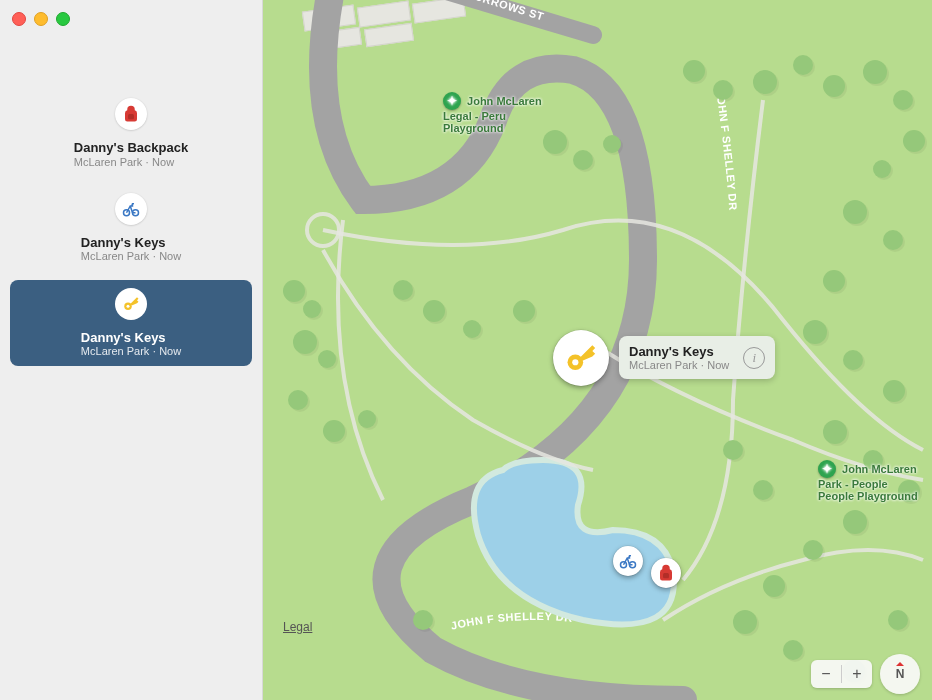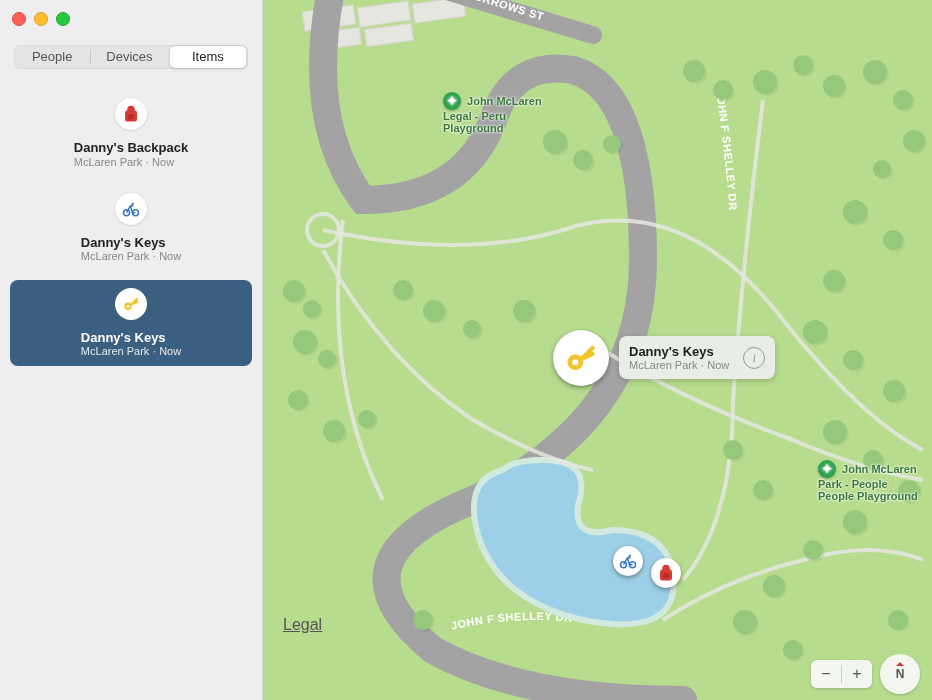--- a/index.html
+++ b/index.html
@@ -38,21 +38,21 @@
   .poi-dot { display:inline-block; width:18px; height:18px; border-radius:50%; background:#2ea44f; color:#fff; text-align:center; line-height:18px; font-size:12px; margin-right:3px; box-shadow:0 1px 2px rgba(0,0,0,0.3);}
   
   .marker { position:absolute; border-radius:50%; background:#fff; display:flex; align-items:center; justify-content:center; box-shadow:0 2px 5px rgba(0,0,0,0.35), 0 0 0 0.5px rgba(0,0,0,0.1);}
   .marker.big { width:56px; height:56px; }
   .marker.small { width:30px; height:30px; }
   .callout { position:absolute; background:#e8eee6; border-radius:8px; box-shadow:0 2px 6px rgba(0,0,0,0.2); padding:8px 10px; display:flex; align-items:center; gap:14px;}
   .callout .ct { font-size:13px; font-weight:600; color:#222;}
   .callout .cs { font-size:11px; color:#888; }
   .info-btn { width:20px; height:20px; border-radius:50%; border:1.5px solid #999; color:#999; font-family:Georgia, serif; font-style:italic; display:flex; align-items:center; justify-content:center; font-size:13px; background:transparent;}
   
-  .legal { position:absolute; left:20px; bottom:66px; font-size:16px; color:#555; text-decoration:underline; }
+  .legal { position:absolute; left:20px; bottom:66px; font-size:12px; color:#555; text-decoration:underline; }
   .map-ctrls { position:absolute; left:12px; bottom:12px; height:28px; background:rgba(248,248,248,0.92); border-radius:6px; box-shadow:0 1px 3px rgba(0,0,0,0.2); display:flex; align-items:center; }
   .map-ctrls > div { padding:0 10px; font-size:13px; color:#555; display:flex; align-items:center; height:100%;}
   .map-ctrls .div { width:1px; height:18px; background:#ccc; padding:0;}
   .zoom-ctrls { position:absolute; right:60px; bottom:12px; height:28px; background:rgba(248,248,248,0.92); border-radius:6px; box-shadow:0 1px 3px rgba(0,0,0,0.2); display:flex; align-items:center; }
   .zoom-ctrls > div { width:30px; text-align:center; font-size:16px; color:#555; line-height:28px;}
   .zoom-ctrls .div { width:1px; height:18px; background:#ccc;}
   .compass { position:absolute; right:12px; bottom:6px; width:40px; height:40px; border-radius:50%; background:rgba(248,248,248,0.92); box-shadow:0 1px 3px rgba(0,0,0,0.2); display:flex; align-items:center; justify-content:center; font-size:12px; color:#555; font-weight:600;}
   .compass::before { content:""; position:absolute; top:4px; left:50%; transform:translateX(-50%); border:4px solid transparent; border-bottom-color:#d33; }
   .bldgs { position:absolute; left:40px; top:0; width:200px; height:60px; }
   .bldg { position:absolute; background:#e6e6e0; border:1px solid #d4d4cc;}
@@ -62,26 +62,20 @@
 
 <div class="window">
 
   <div class="sidebar">
     <div class="traffic">
       <div class="tl close"></div>
       <div class="tl min"></div>
       <div class="tl zoom"></div>
     </div>
 
-    <div class="segmented">
-      <div class="seg">People</div>
-      <div class="seg-divider"></div>
-      <div class="seg">Devices</div>
-      <div class="seg selected">Items</div>
-    </div>
 
     <div class="list">
 
       <div class="item-row">
         <div class="iconwrap">
           <svg viewBox="0 0 24 24">
               <path fill="#d73a34" d="M7 6a5 5 0 0 1 10 0v1a4 4 0 0 1 3 4v8a3 3 0 0 1-3 3H7a3 3 0 0 1-3-3v-8a4 4 0 0 1 3-4V6z"></path>
               <rect x="8" y="12" width="8" height="7" rx="2" fill="#b22e28"></rect>
             </svg>
         </div>

